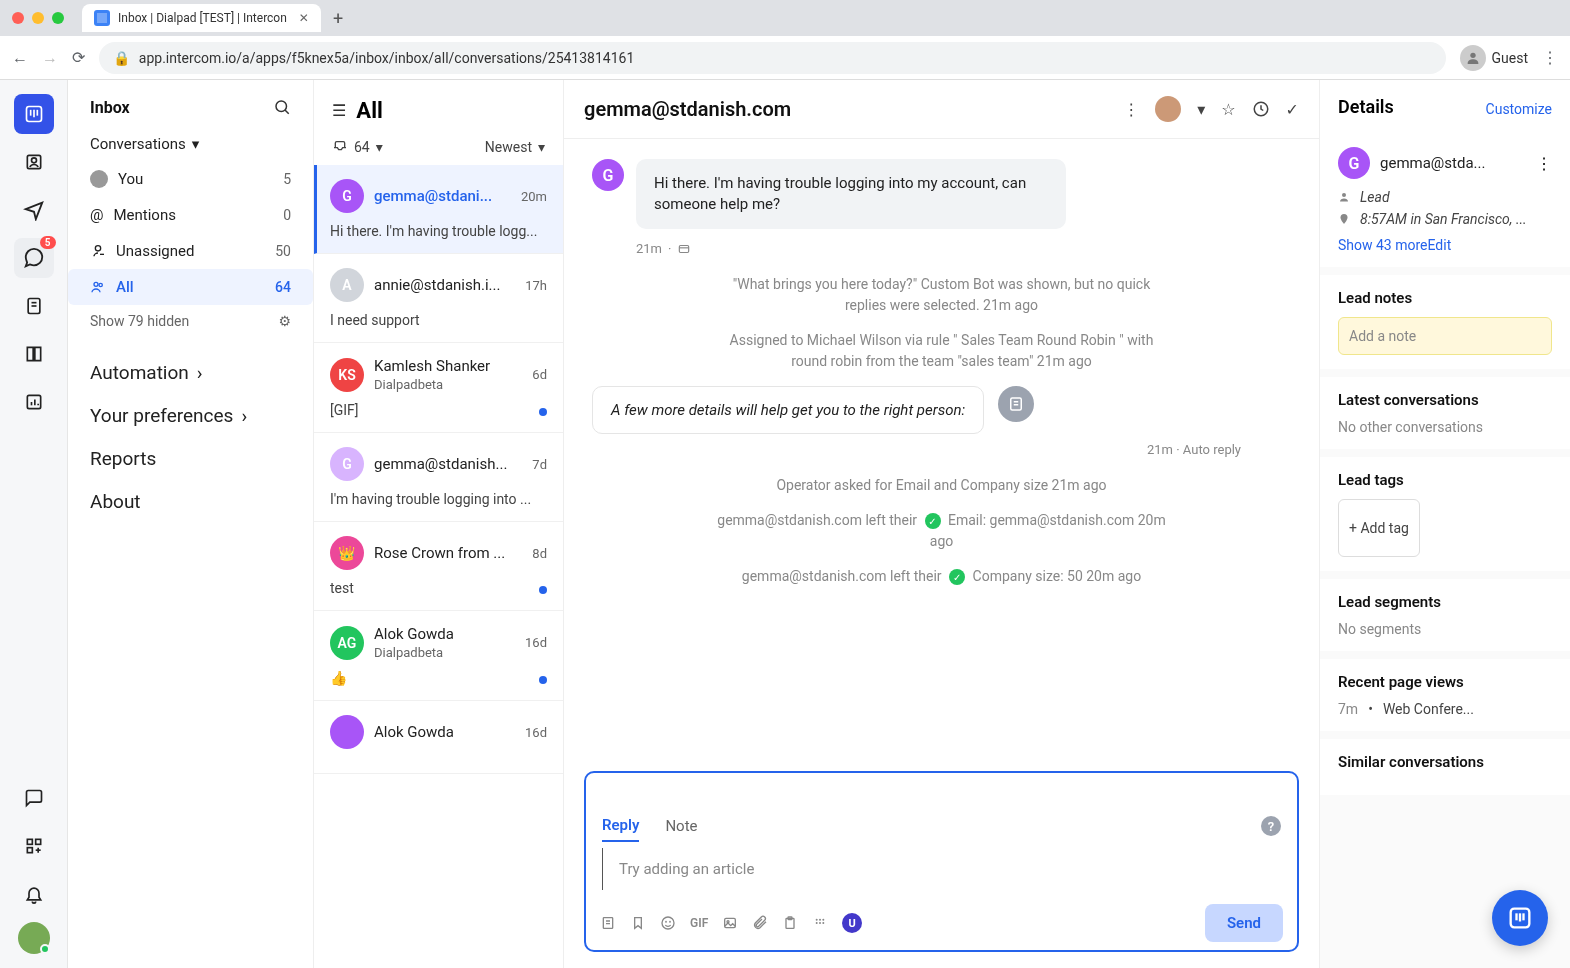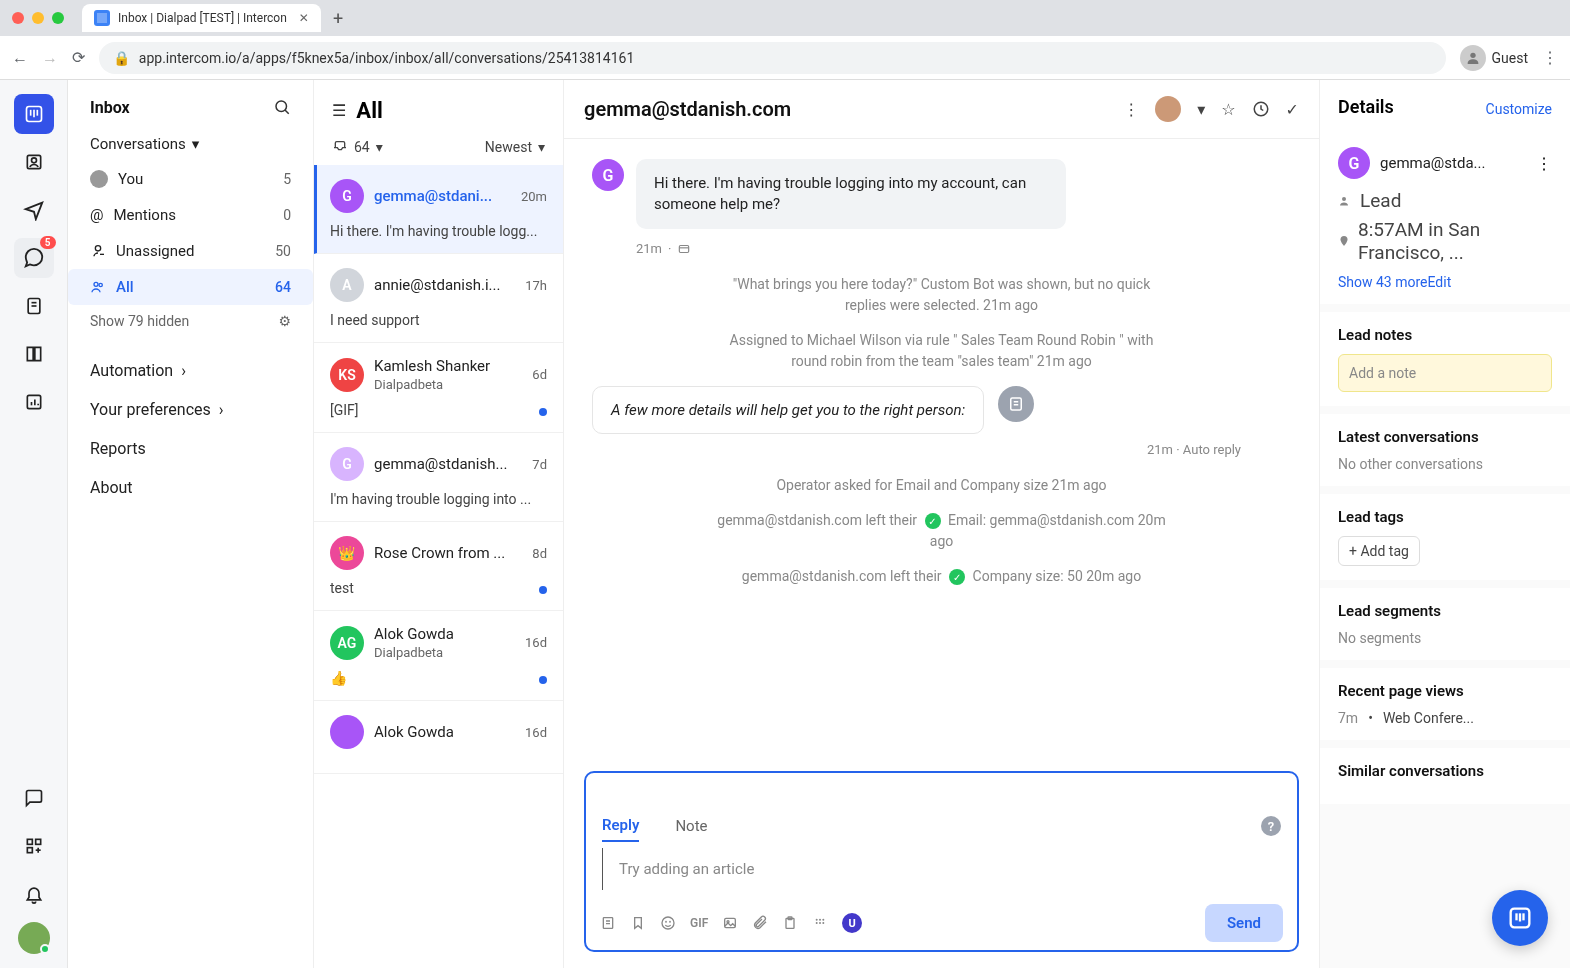--- a/index.html
+++ b/index.html
@@ -40,21 +40,21 @@
 .sidebar { width: 246px; border-right: 1px solid #eee; padding: 18px 0 18px 0; overflow-y:auto; }
 .sidebar h1 { font-size: 16px; font-weight: 700; color:#111; padding:0 22px 18px; }
 .search-icon-btn { float:right; margin-right:22px; color:#333; }
 .side-row { display:flex; align-items:center; justify-content:space-between; padding:9px 22px; font-size:15px; color:#222; cursor:pointer; border-radius:6px; }
 .side-row .left { display:flex; align-items:center; gap:10px; }
 .side-row.selected { color:#2563eb; font-weight:500; background:#eef3ff; }
 .side-row .count { color:#666; font-size:14px; }
 .side-row.selected .count { color:#2563eb; }
 .side-subhead { display:flex; align-items:center; gap:6px; padding:0 22px 8px; font-size:15px; color:#222; cursor:pointer; }
 .side-hidden { padding:8px 22px; font-size:14px; color:#666; display:flex; justify-content:space-between; align-items:center; }
-.side-link { padding:10px 22px; font-size:16px; color:#222; display:flex; align-items:center; gap:8px; cursor:pointer; }
+.side-link { padding:10px 22px; font-size:19px; color:#222; display:flex; align-items:center; gap:8px; cursor:pointer; }
 .mini-avatar { width:18px; height:18px; border-radius:50%; background:#999; }
 
 
 .conv-list { width: 250px; border-right: 1px solid #eee; display:flex; flex-direction:column; }
 .conv-header { padding:18px 18px 10px; display:flex; align-items:center; gap:10px; }
 .conv-header h2 { font-size:22px; font-weight:700; }
 .hamburger { color:#333; cursor:pointer; }
 .conv-subhead { display:flex; justify-content:space-between; padding:6px 18px 10px; font-size:14px; color:#444; }
 .conv-subhead .left, .conv-subhead .right { display:flex; align-items:center; gap:6px; cursor:pointer; }
 .conv-items { flex:1; overflow-y:auto; }
@@ -84,46 +84,46 @@
 .sys-msg { text-align:center; font-size:14px; color:#888; margin:14px auto; max-width:460px; line-height:1.5; }
 .reply-row { display:flex; justify-content:flex-start; align-items:flex-start; gap:14px; margin-bottom:8px;font-style:italic; }
 .reply-bubble { background:#fff; border:1px solid #e5e5e5; border-radius:10px; padding:14px 18px; font-size:15px; color:#222; max-width:400px; }
 .reply-icon-circ { width:36px;height:36px;border-radius:50%;background:#9ca3af;display:flex;align-items:center;justify-content:center;color:#fff; }
 .reply-meta { text-align:right; font-size:13px; color:#888; margin-bottom:18px; margin-right:50px; }
 .inline-badge { display:inline-flex;align-items:center;justify-content:center;width:16px;height:16px;background:#22c55e;border-radius:50%;color:#fff;font-size:10px;vertical-align:middle;margin:0 4px; }
 
 
 .composer-wrap { padding:0 20px 16px; }
 .composer { border:2px solid #2563eb; border-radius:10px; overflow:hidden; }
-.composer-tabs { display:flex; align-items:center; padding:8px 16px 0; gap:36px; position:relative;margin-top:29px; }
+.composer-tabs { display:flex; align-items:center; padding:8px 16px 0; gap:26px; position:relative;margin-top:29px; }
 .composer-tab { font-size:15px; color:#666; padding:6px 0; cursor:pointer; }
 .composer-tab.active { color:#2563eb; font-weight:600; border-bottom:2px solid #2563eb; }
 .composer-help { margin-left:auto; width:20px;height:20px;border-radius:50%;background:#9ca3af;color:#fff;display:flex;align-items:center;justify-content:center;font-size:13px;font-weight:600; }
 .composer-input { padding:12px 16px; min-height:40px; font-size:15px; color:#888; outline:none; border-left:1px solid #555; margin:6px 16px 6px; }
 .composer-toolbar { display:flex; align-items:center; padding:8px 14px; gap:14px; color:#888; }
 .composer-toolbar > span { cursor:pointer; font-size:16px; }
 .send-btn { margin-left:auto; background:#c7d7ff; color:#2563eb; border:none; border-radius:8px; padding:10px 22px; font-size:15px; font-weight:600; cursor:pointer; }
 
 
 .details { width: 250px; padding:0; overflow-y:auto; background:#fafafa; }
 .details-header { padding:16px 18px; display:flex; justify-content:space-between; align-items:flex-end; background:#fff; }
 .details-header h3 { font-size:18px; font-weight:600; }
 .customize-link { color:#2563eb; font-size:14px; cursor:pointer; }
 .details-block { background:#fff; margin-bottom:8px; padding:14px 18px; }
 .details-contact { display:flex; align-items:center; gap:10px; margin-bottom:10px; }
 .details-avatar { width:32px;height:32px;border-radius:50%;background:#a855f7;color:#fff;display:flex;align-items:center;justify-content:center;font-weight:600; }
 .details-email { font-size:15px; color:#222; flex:1; white-space:nowrap;overflow:hidden;text-overflow:ellipsis; }
-.details-line { display:flex; align-items:center; gap:8px; font-size:19px; color:#444; margin:6px 0; }
+.details-line { display:flex; align-items:center; gap:8px; font-size:14px; color:#444; margin:6px 0;font-style:italic; }
 .details-line .ico { color:#888; width:14px; }
 .details-actions { display:flex; justify-content:flex-start; margin-top:10px; font-size:14px; }
 .details-actions a { color:#2563eb; cursor:pointer; }
 .block-title { font-size:15px; font-weight:600; color:#111; margin-bottom:10px; }
 .muted { font-size:14px; color:#888; }
 .note-input { background:#fff8dc; border:1px solid #f0e68c; border-radius:6px; padding:10px; font-size:14px; color:#888; cursor:text; }
-.tag-btn { border:1px solid #ddd; border-radius:6px; padding:6px 10px; font-size:14px; color:#444; background:#fff; cursor:pointer; display:inline-block; }
+.tag-btn { border:1px solid #ddd; border-radius:6px; padding:20px 10px; font-size:14px; color:#444; background:#fff; cursor:pointer; display:inline-block; }
 .pv-row { display:flex; gap:10px; font-size:14px; color:#444; }
 .pv-time { color:#888; }
 
 
 .launcher { position:fixed; bottom:22px; right:22px; width:56px; height:56px; border-radius:50%; background:#2563eb; color:#fff; display:flex; align-items:center; justify-content:center; box-shadow:0 4px 14px rgba(0,0,0,.2); cursor:pointer; }
 
 svg { display:block; }
 </style>
 </head>
 <body>

